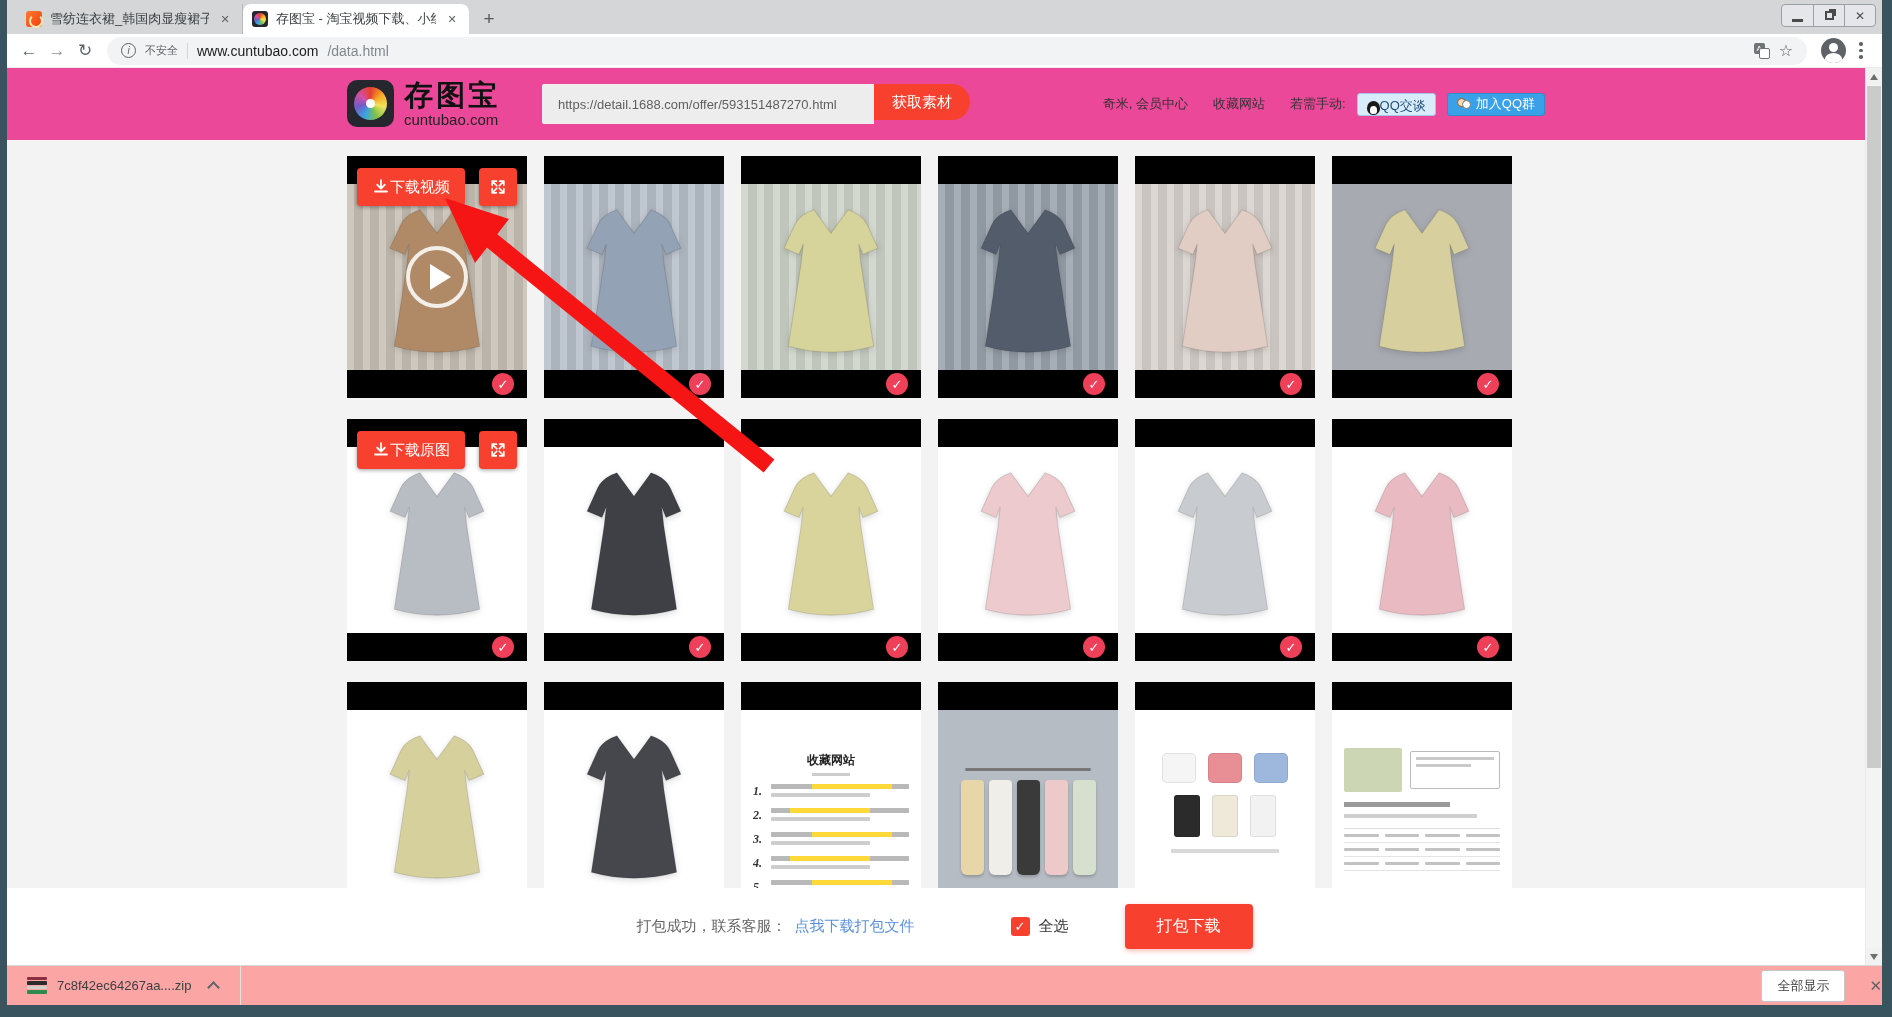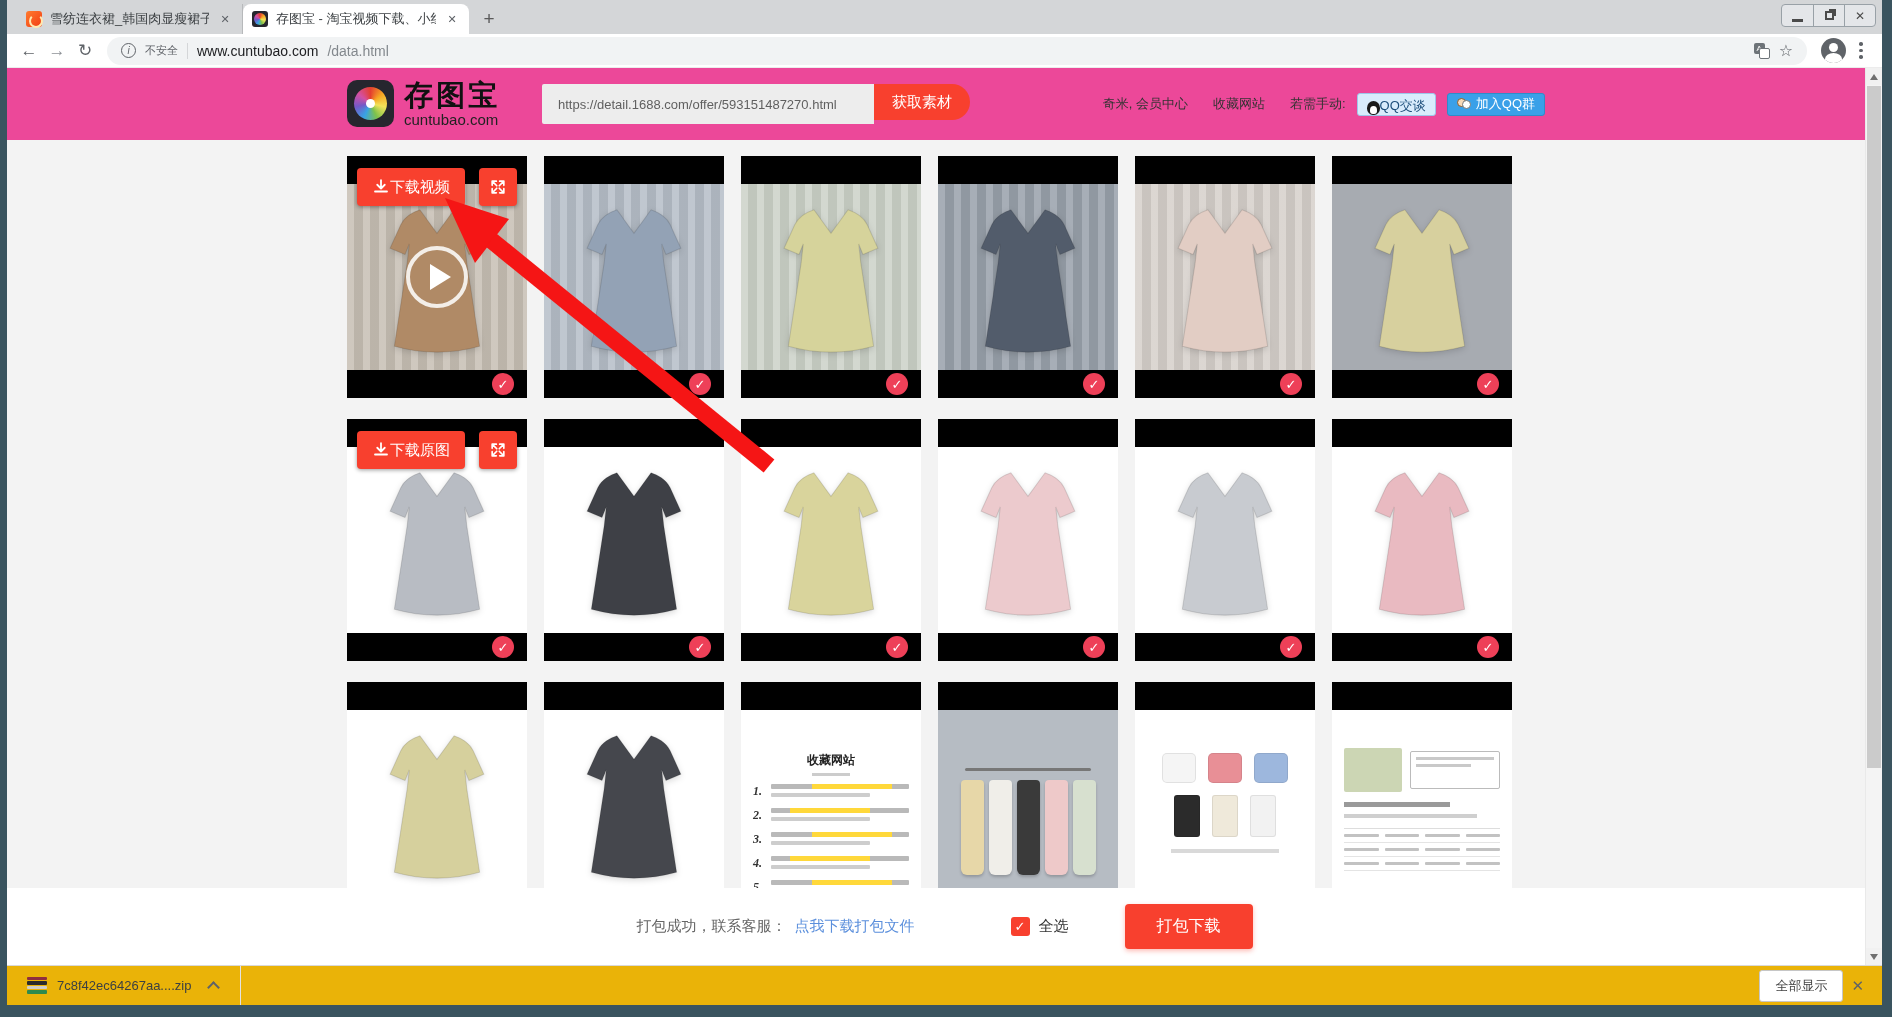--- a/index.html
+++ b/index.html
@@ -137,31 +137,31 @@
 
   
   .scrollbar{position:absolute;top:0;right:0;bottom:0;width:17px;background:#f4f4f4;border-left:1px solid #e9e9e9;z-index:10;}
   .sb-btn{position:absolute;left:0;right:0;height:17px;background:#f1f1f1;display:flex;align-items:center;justify-content:center;}
   .sb-btn.up{top:0;} .sb-btn.down{bottom:0;}
   .sb-tri-up{border-style:solid;border-width:0 4.5px 6px;border-color:transparent transparent #6f6f6f;}
   .sb-tri-down{border-style:solid;border-width:6px 4.5px 0;border-color:#6f6f6f transparent transparent;}
   .sb-thumb{position:absolute;left:1px;right:1px;top:18px;height:76%;background:#cbcbcb;}
 
   
-  .shelf{height:40px;background:#eab308;border-top:1px solid #d9d9d9;display:flex;align-items:center;flex:none;position:relative;z-index:11;}
+  .shelf{height:40px;background:#fca5a5;border-top:1px solid #d9d9d9;display:flex;align-items:center;flex:none;position:relative;z-index:11;}
   .dl-item{display:flex;align-items:center;gap:10px;height:100%;padding:0 22px 0 20px;border-right:1px solid #e2e2e2;}
   .rar-icon{width:20px;height:18px;display:flex;flex-direction:column;gap:1px;}
   .rar-icon i{display:block;height:3.5px;border-radius:1px;}
   .rar-icon i:nth-child(1){background:#8e2f3e;}
   .rar-icon i:nth-child(2){background:#2b2b2b;}
   .rar-icon i:nth-child(3){background:#d0cfc8;}
   .rar-icon i:nth-child(4){background:#2f8a4d;}
   .dl-name{font-size:13px;color:#3c4043;}
   .chev-up{width:9px;height:9px;border-left:2px solid #5f6368;border-top:2px solid #5f6368;transform:rotate(45deg);margin:4px 0 0 8px;}
-  .shelf-right{margin-left:auto;display:flex;align-items:center;gap:8px;padding-right:18px;}
+  .shelf-right{margin-left:auto;display:flex;align-items:center;gap:24px;}
   .show-all{border:1px solid #c6c6c6;border-radius:3px;background:#fff;font-size:13px;color:#444;padding:6px 15px;font-family:inherit;}
   .shelf-close{color:#5f6368;font-size:15px;}
 </style>
 </head>
 <body>
 
 <div class="window">
 
   <div class="tabbar">
     <div class="tab inactive">

